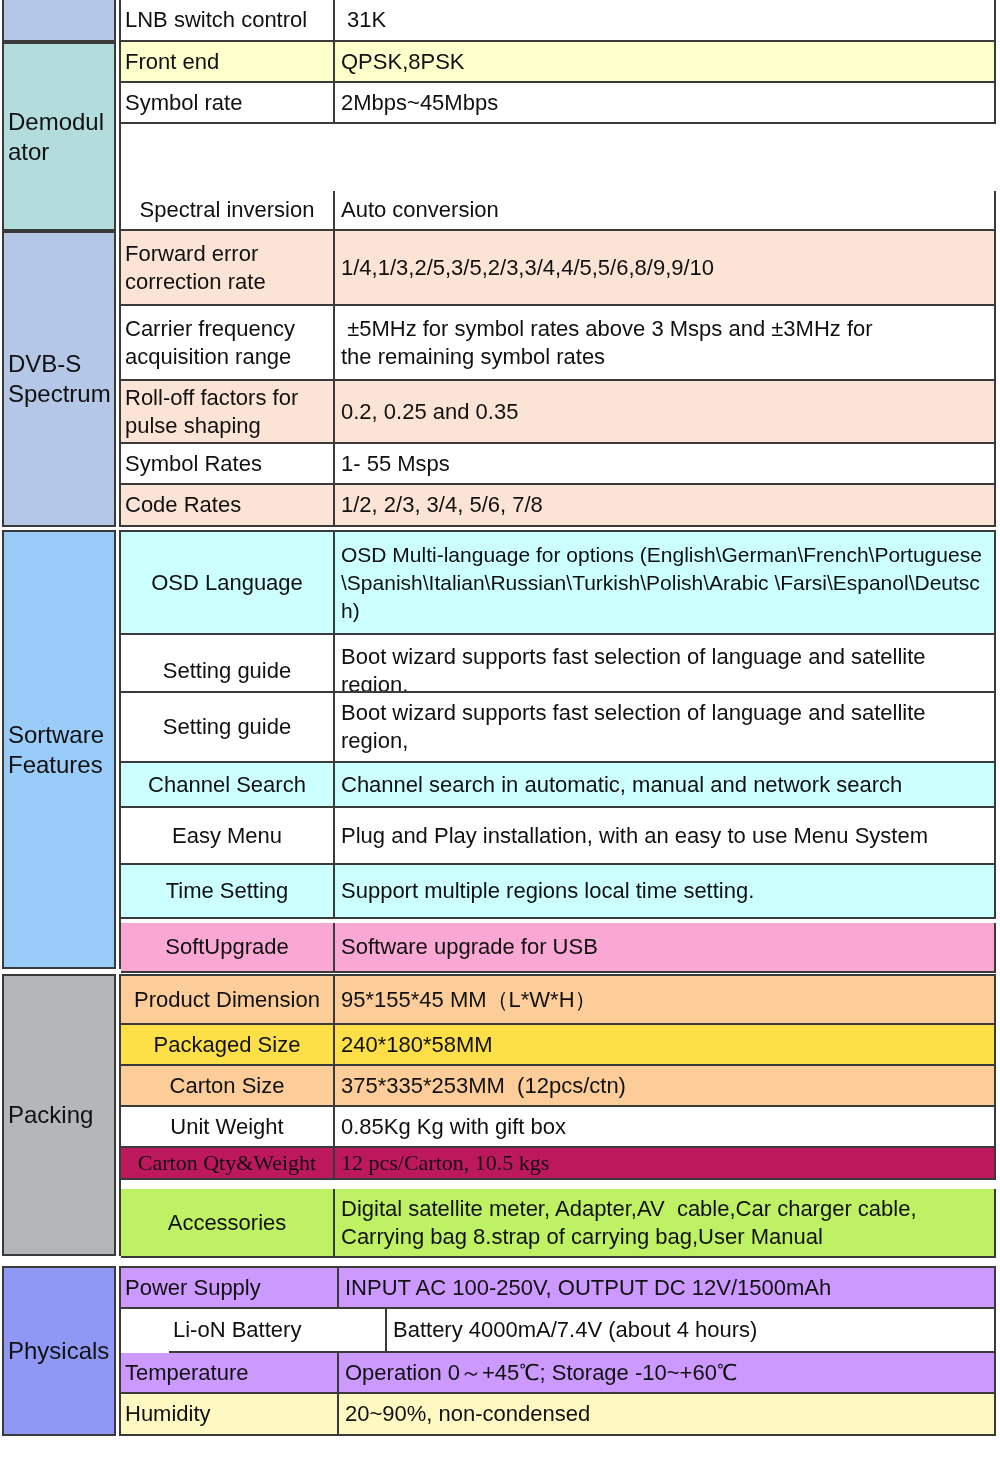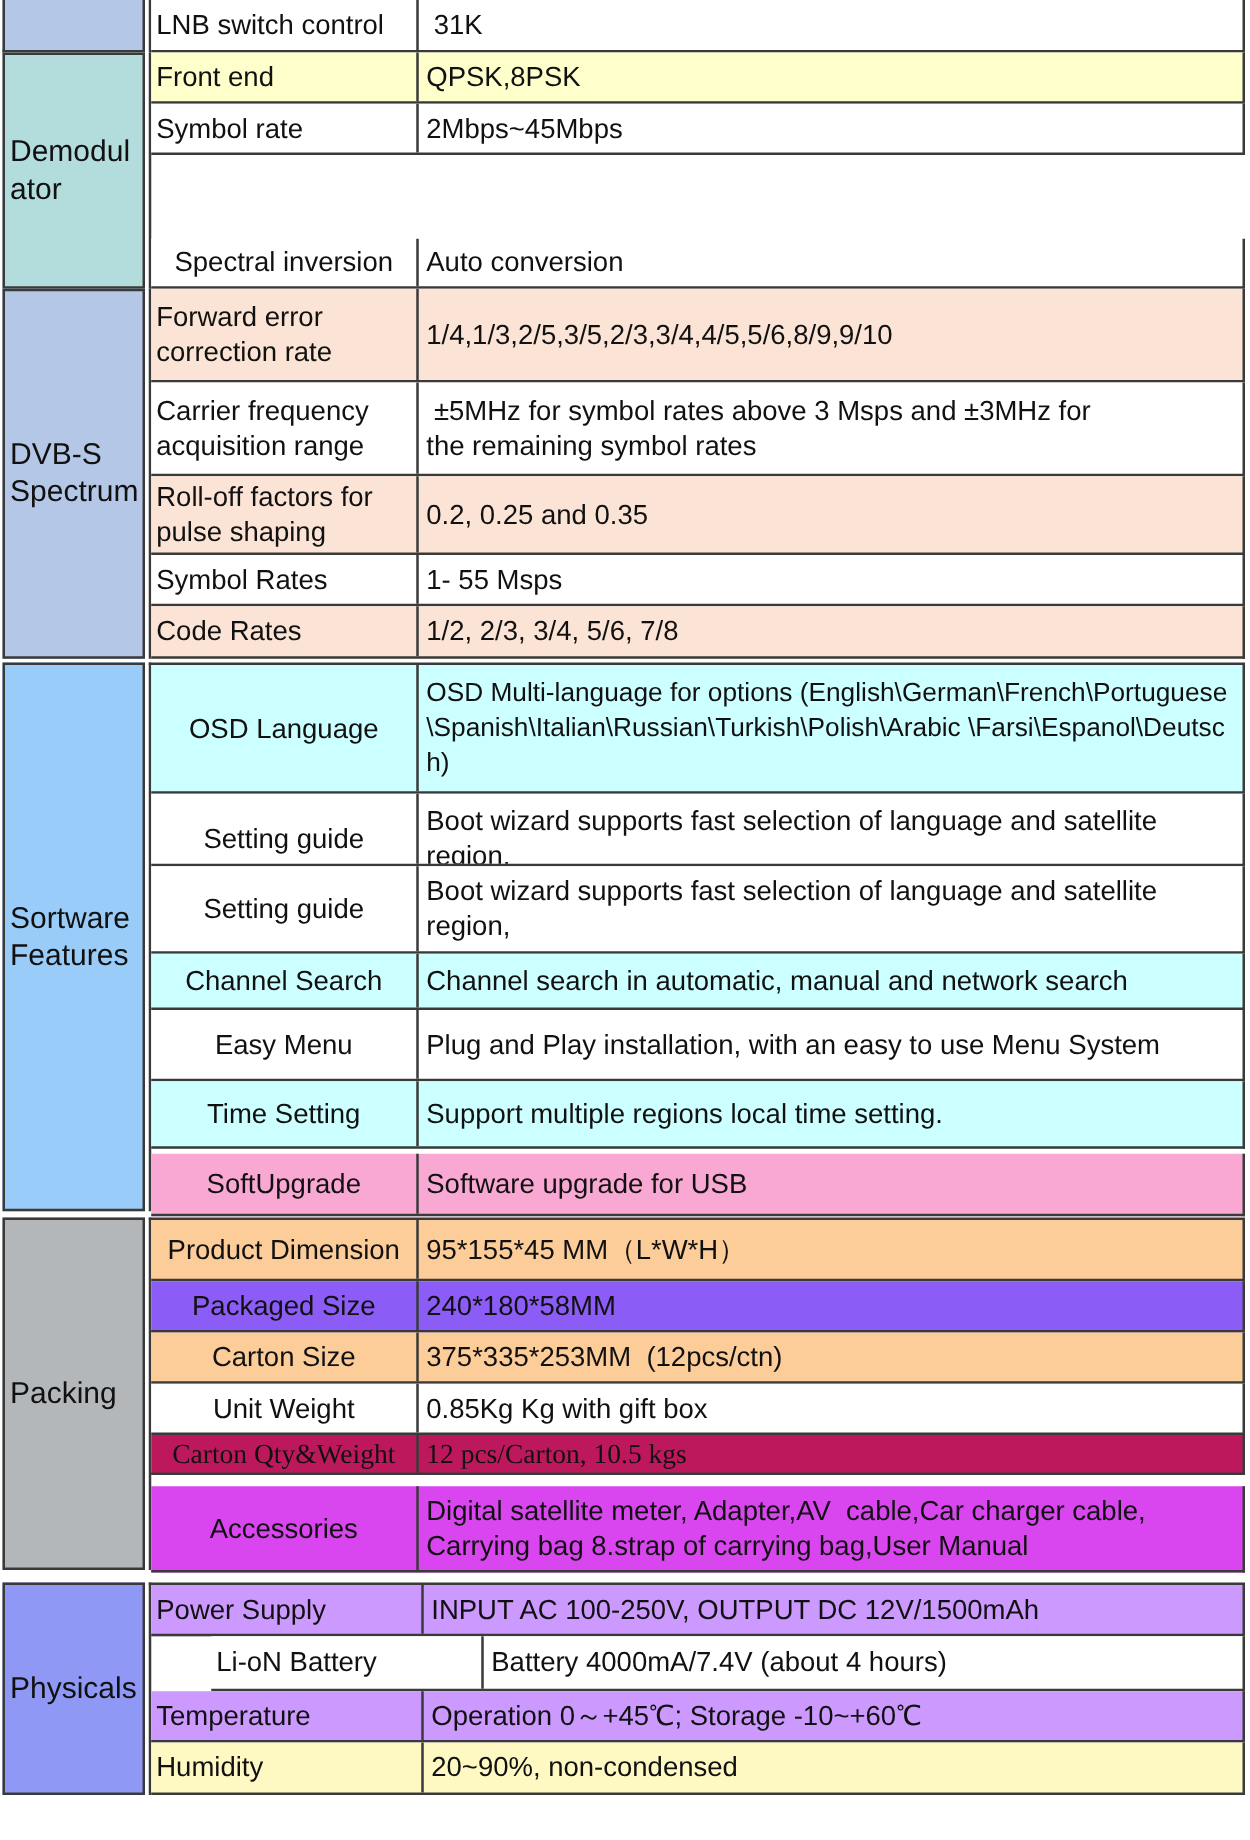--- a/index.html
+++ b/index.html
@@ -116,37 +116,37 @@
   </div>
 </div>
 
 <div class="section" style="top:974px; height:282px;">
   <div class="cat" style="background:#b4b7ba;">Packing</div>
   <div class="rows topline">
     <div class="row" style="top:0; height:49px; background:#fccc99;">
       <div class="k c">Product Dimension</div>
       <div class="v">95*155*45 MM（L*W*H）</div>
     </div>
-    <div class="row" style="top:49px; height:41px; background:#8b5cf6;">
+    <div class="row" style="top:49px; height:41px; background:#fde047;">
       <div class="k c">Packaged Size</div>
       <div class="v">240*180*58MM</div>
     </div>
     <div class="row" style="top:90px; height:41px; background:#fccc99;">
       <div class="k c">Carton Size</div>
       <div class="v" style="white-space:pre;">375*335*253MM  (12pcs/ctn)</div>
     </div>
     <div class="row" style="top:131px; height:41px; background:#ffffff;">
       <div class="k c">Unit Weight</div>
       <div class="v">0.85Kg Kg with gift box</div>
     </div>
     <div class="row" style="top:172px; height:32px; background:#be185d;font-family:Liberation Serif, serif;">
       <div class="k c">Carton Qty&amp;Weight</div>
       <div class="v">12 pcs/Carton, 10.5 kgs</div>
     </div>
-    <div class="row" style="top:213px; height:69px; background:#d946ef;">
+    <div class="row" style="top:213px; height:69px; background:#bef264;">
       <div class="k c">Accessories</div>
       <div class="v" style="white-space:pre-wrap; padding-right:60px;">Digital satellite meter, Adapter,AV  cable,Car charger cable, Carrying bag 8.strap of carrying bag,User Manual</div>
     </div>
   </div>
 </div>
 
 <div class="section" style="top:1266px; height:170px;">
   <div class="cat" style="background:#8f99f5;text-align:center;">Physicals</div>
   <div class="rows topline">
     <div class="row" style="top:0; height:41px; background:#cc99ff;">

